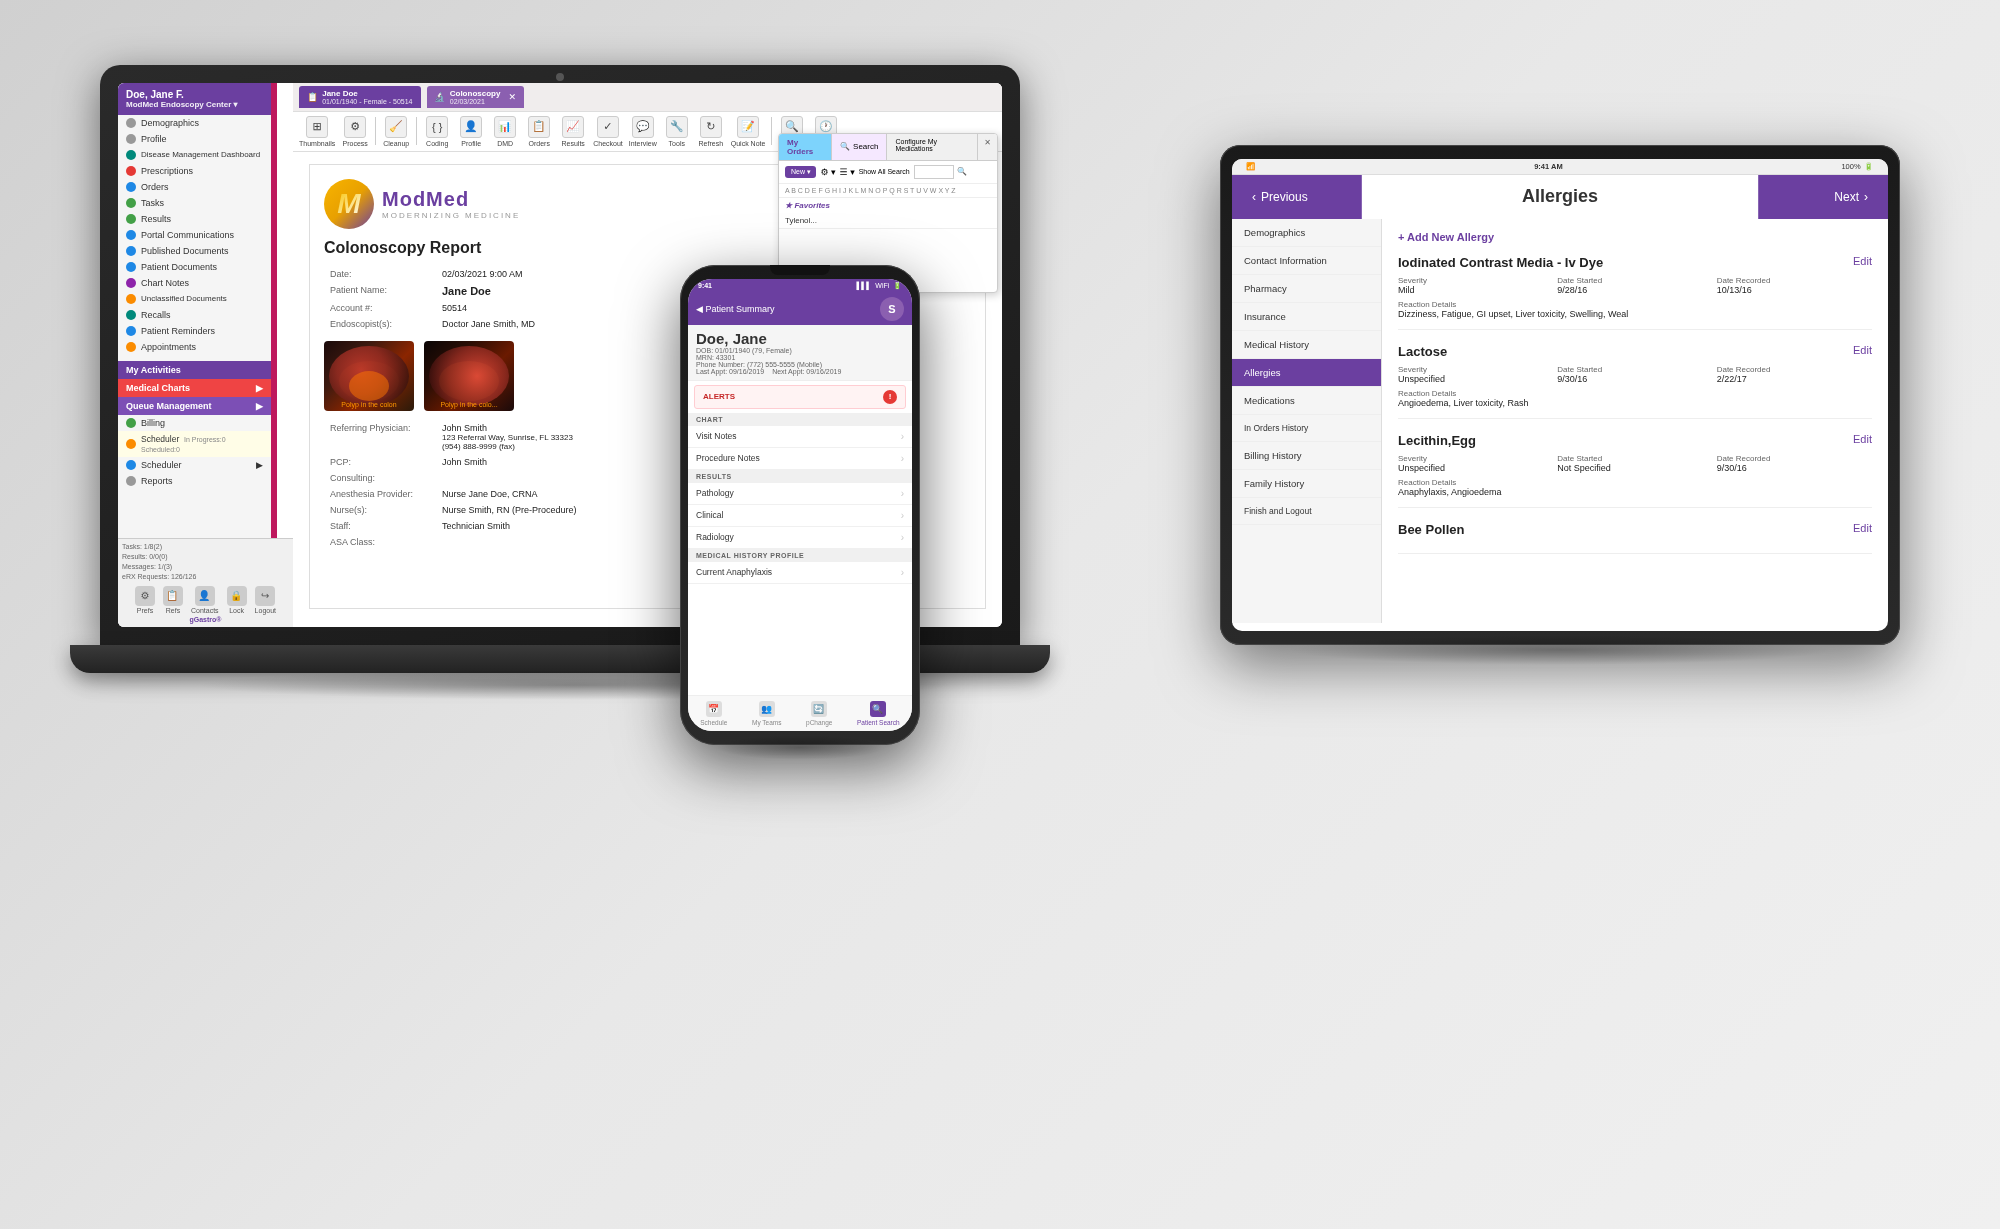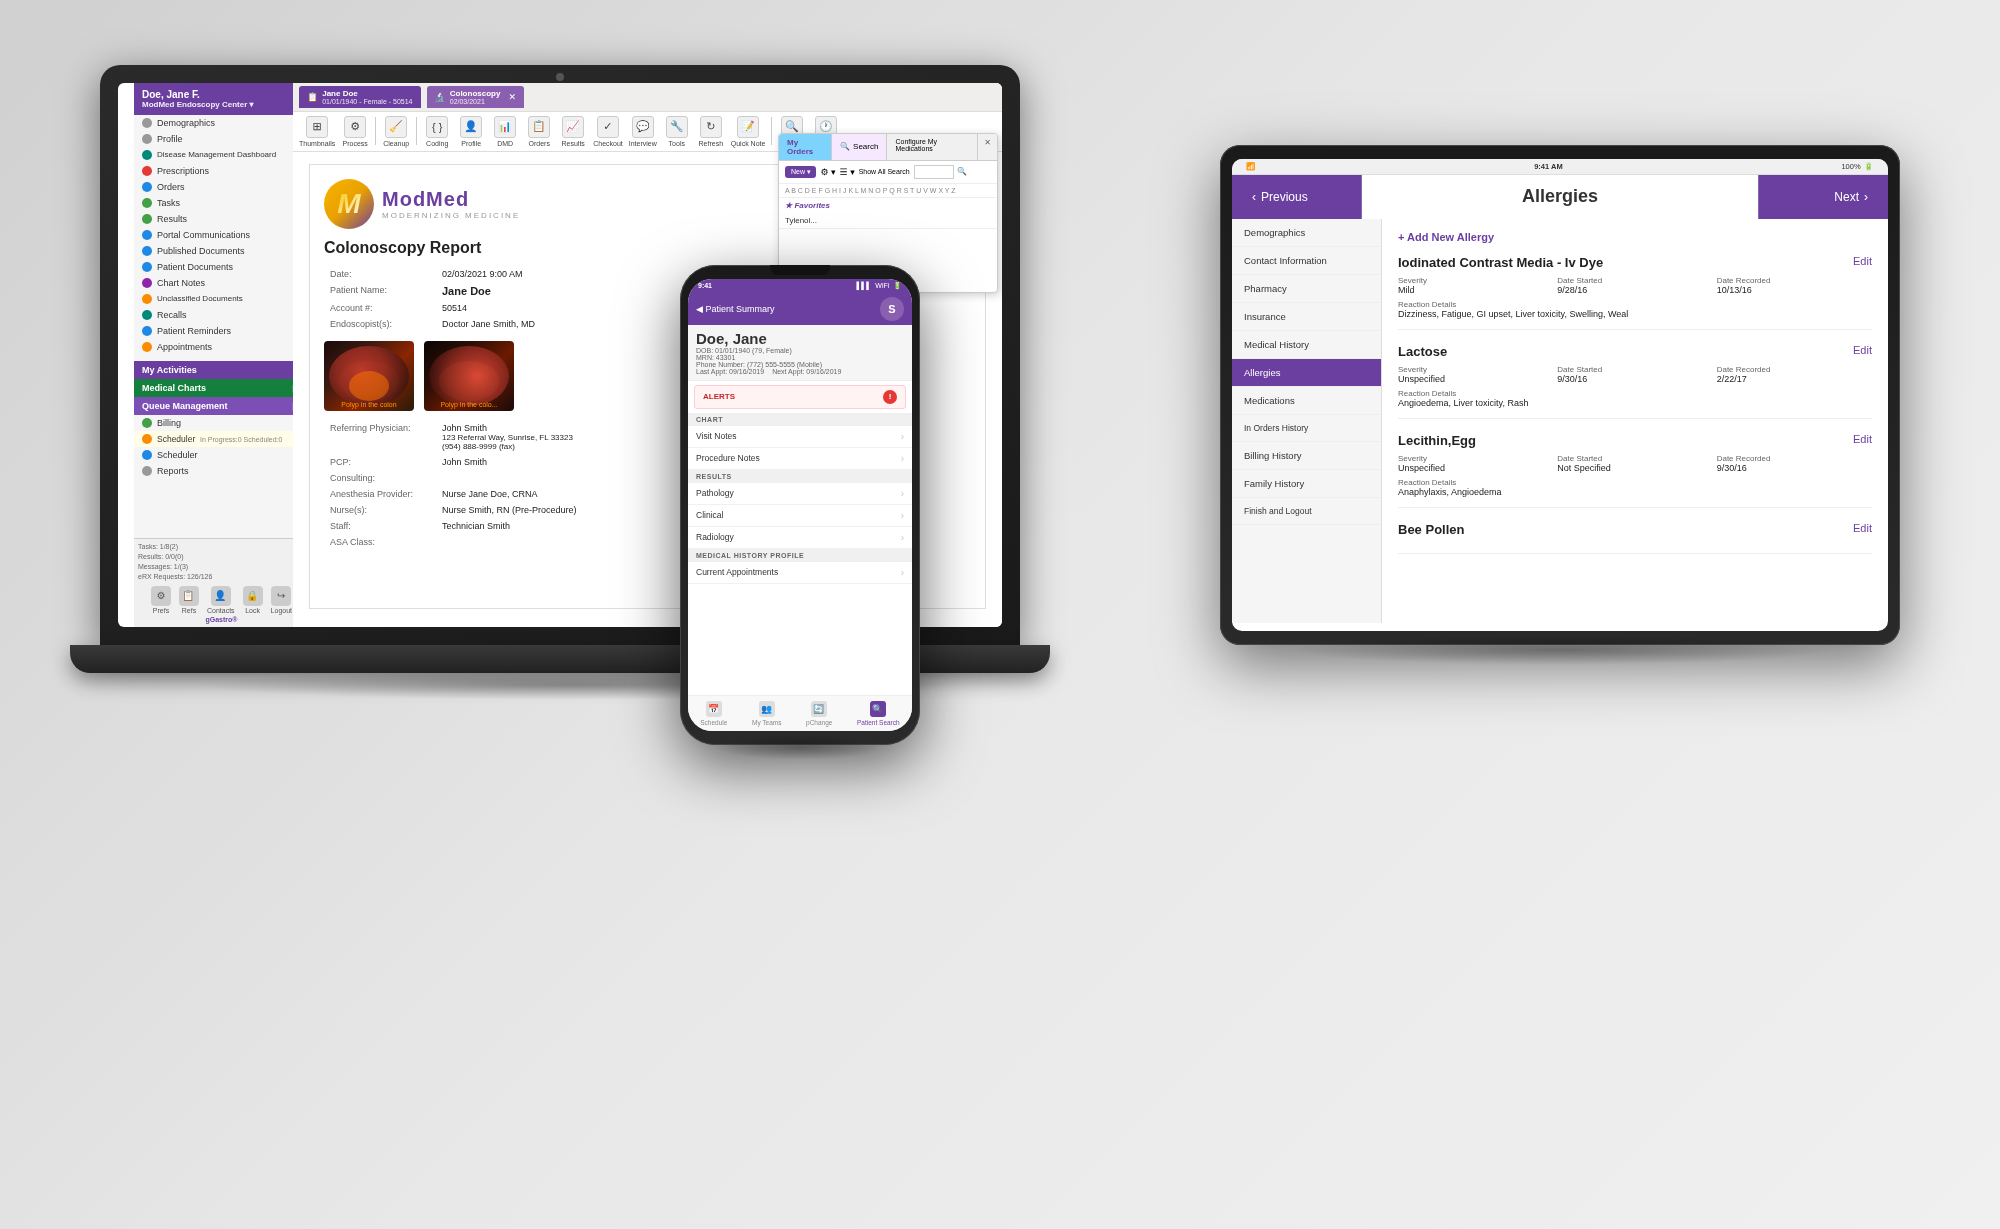--- a/index.html
+++ b/index.html
@@ -64,25 +64,25 @@
       transform: translateX(-50%);
       width: 8px;
       height: 8px;
       background: #555;
       border-radius: 50%;
     }
 
     
     .ls-sidebar {
       position: absolute;
-      left: 16px; top: 0;
-      width: 175px;
+      left: 0; top: 0;
+      width: 159px;
       height: 100%;
       background: #f5f5f5;
-      border-right: 1px solid #be185d;
+      border-right: 6px solid #be185d;
       font-size: 9.5px;
     }
     .ls-sidebar-header {
       background: #6b3fa0;
       color: white;
       padding: 6px 8px;
       font-size: 9px;
       font-weight: bold;
     }
     .ls-sidebar-header .patient-name {
@@ -120,21 +120,21 @@
       display: flex;
       align-items: center;
       justify-content: space-between;
       padding: 4px 8px;
       background: #6b3fa0;
       color: white;
       font-size: 9px;
       font-weight: bold;
       cursor: pointer;
     }
-    .ls-section-header.medical { background: #15803d; }
+    .ls-section-header.medical { background: #ef4444; }
 
     .ls-bottom {
       position: absolute;
       bottom: 0;
       left: 0;
       width: 175px;
       background: #f0f0f0;
       border-top: 1px solid #ccc;
       padding: 4px;
       font-size: 7.5px;
@@ -1138,21 +1138,21 @@
         </div>
         <div class="phone-list-item">
           <span>Radiology</span>
           <span class="chevron">›</span>
         </div>
 
         <div class="phone-section-header">
           <span>MEDICAL HISTORY PROFILE</span>
         </div>
         <div class="phone-list-item">
-          <span>Current Appointments</span>
+          <span>Current Anaphylaxis</span>
           <span class="chevron">›</span>
         </div>
 
         <div class="phone-bottom-nav">
           <div class="phone-nav-item">
             <div class="phone-nav-icon">📅</div>
             <span>Schedule</span>
           </div>
           <div class="phone-nav-item">
             <div class="phone-nav-icon">👥</div>

